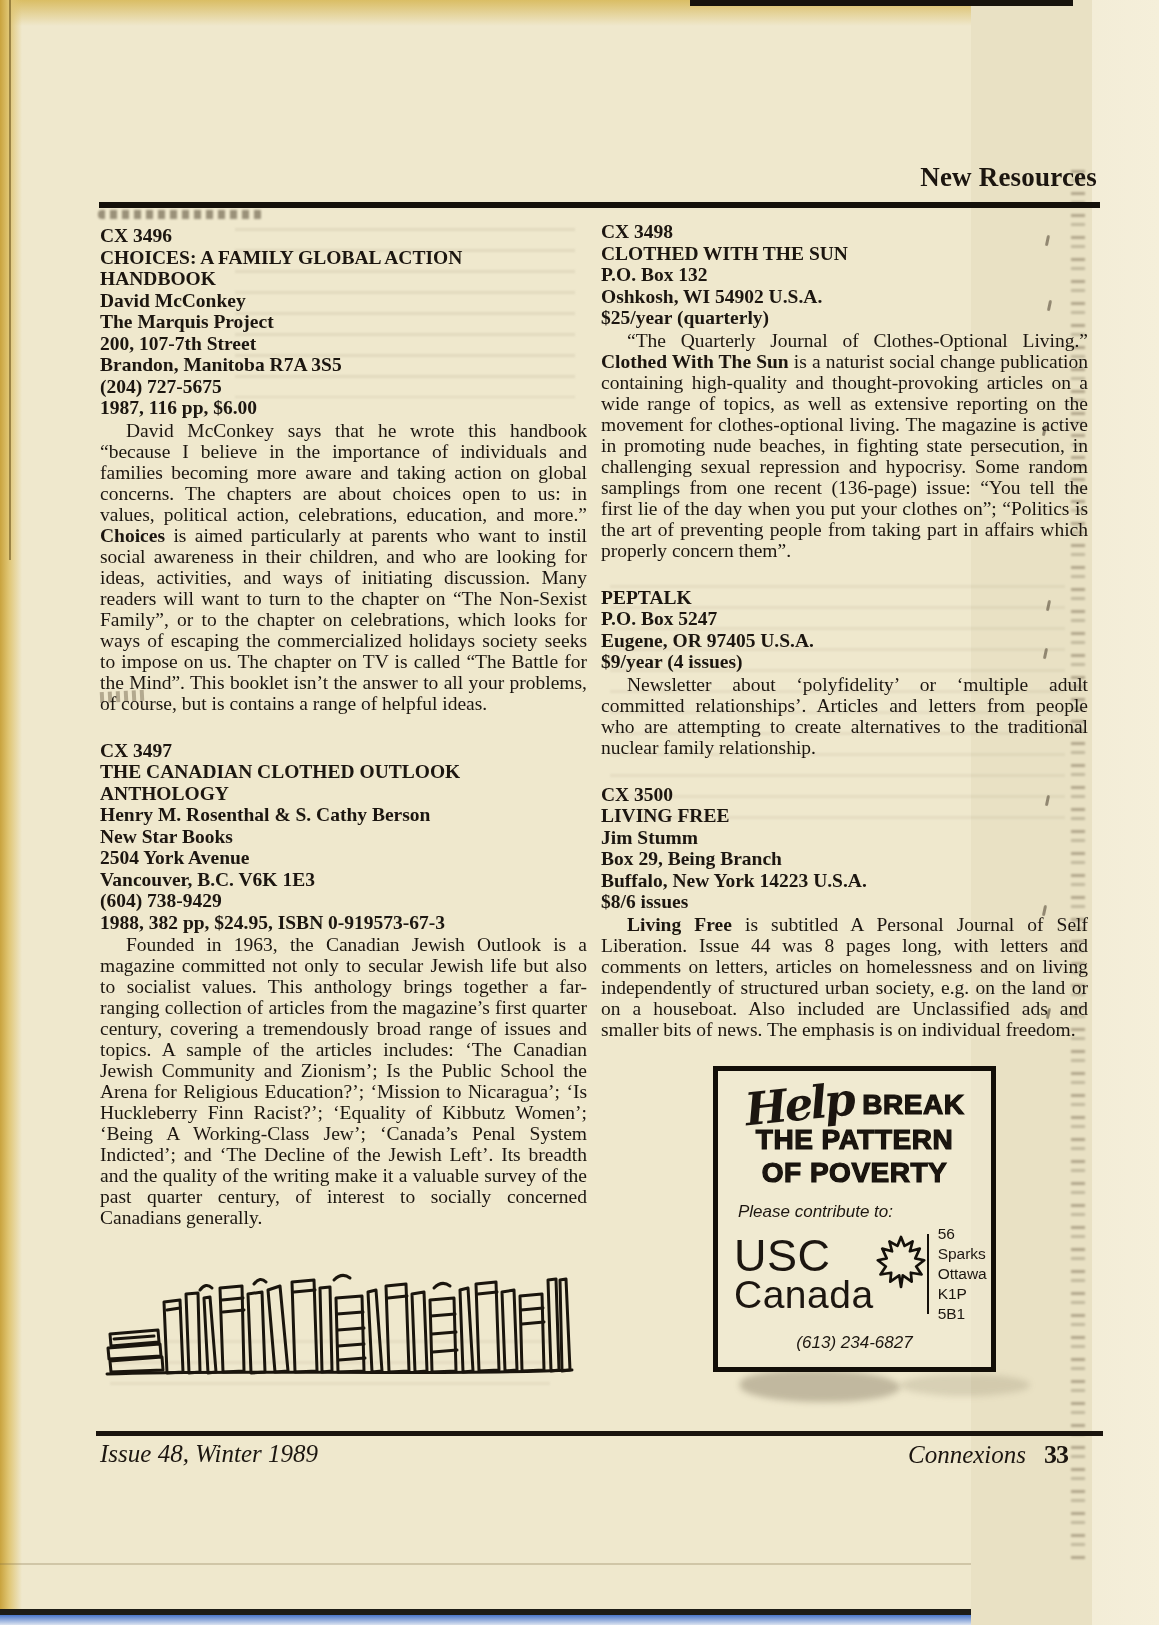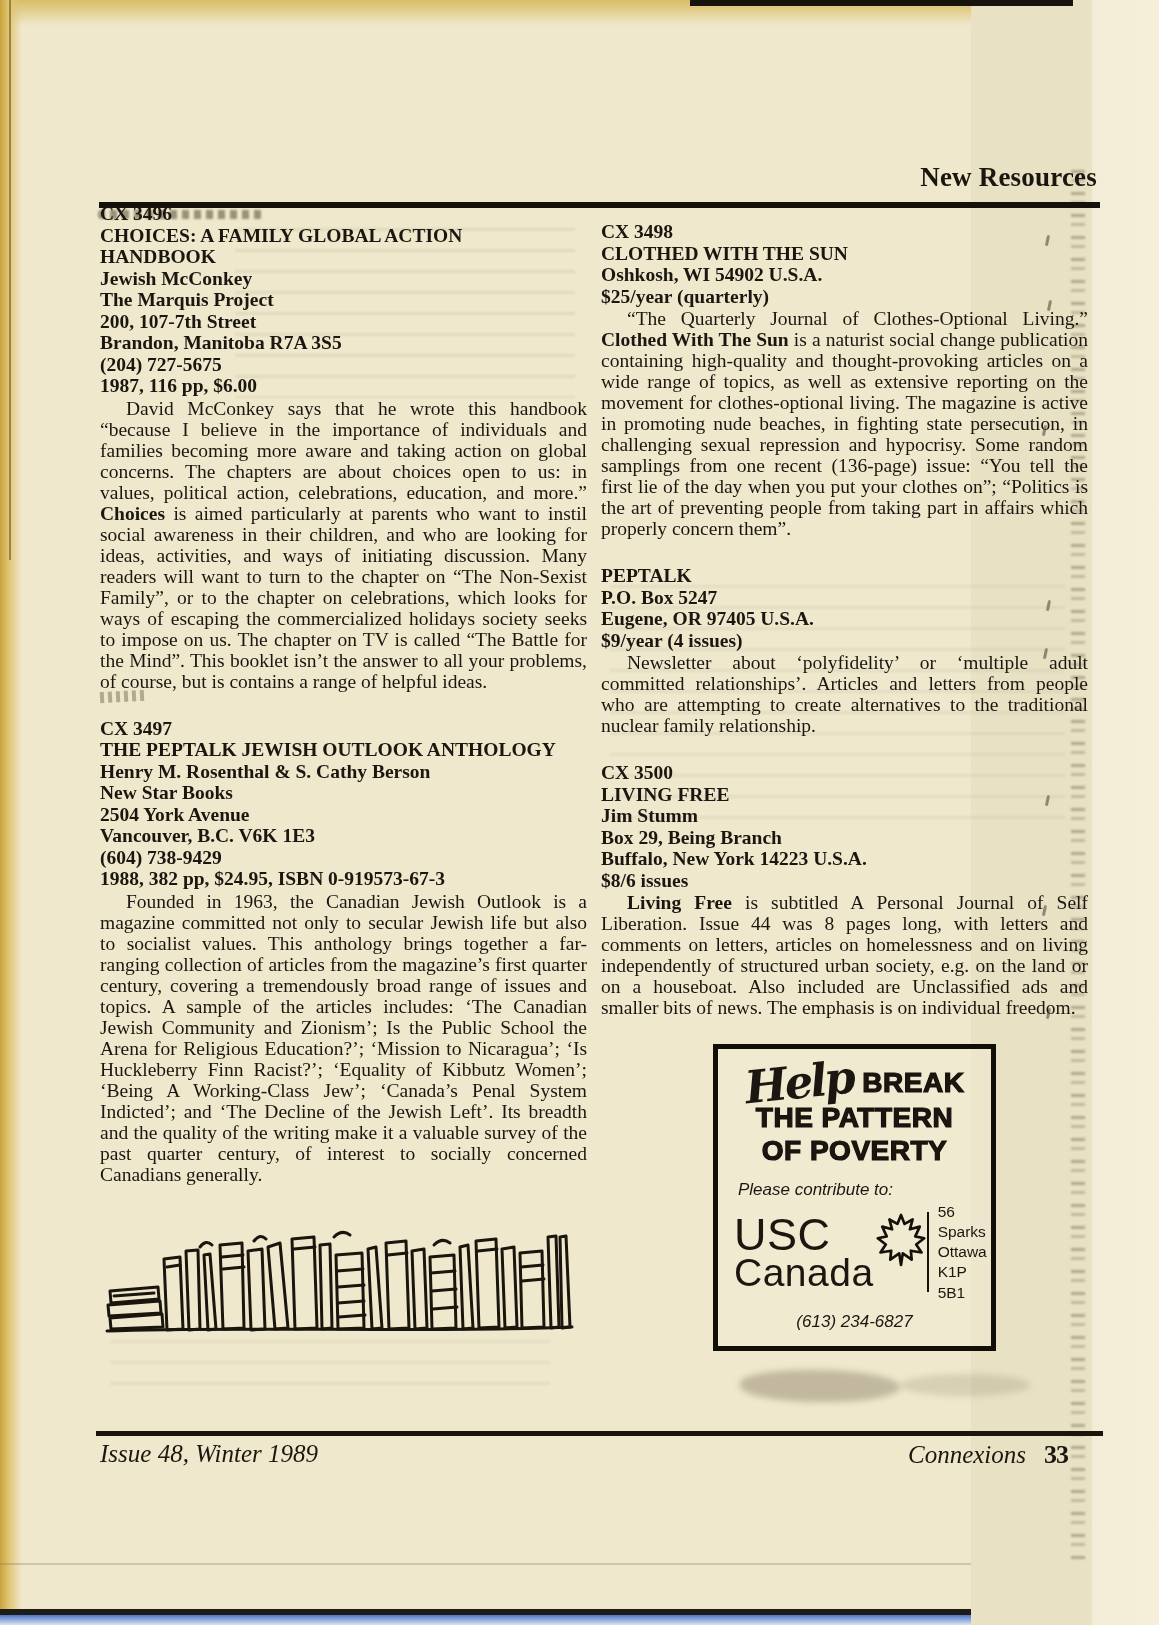--- a/index.html
+++ b/index.html
@@ -22,21 +22,21 @@
   #smudge-low{position:absolute;left:100px;top:691px;width:44px;height:11px;background:repeating-linear-gradient(to right,rgba(90,75,50,.4) 0 4px,rgba(90,75,50,0) 4px 8px);filter:blur(.6px);transform:rotate(-3deg);}
   #blob-ad{position:absolute;left:740px;top:1370px;width:160px;height:32px;background:rgba(95,85,62,.32);border-radius:45% 60% 50% 55%;filter:blur(3px);}
   #blob-ad2{position:absolute;left:900px;top:1374px;width:130px;height:22px;background:rgba(110,98,72,.18);border-radius:50%;filter:blur(3px);}
 
   
   #section-header{position:absolute;left:600px;top:162px;width:497px;text-align:right;font-weight:bold;font-size:27px;letter-spacing:.2px;}
   #rule-top{position:absolute;left:99px;top:202px;width:1001px;height:6px;background:#14100a;}
   #rule-bottom{position:absolute;left:96px;top:1431px;width:1007px;height:5px;background:#1a140d;}
 
   
-  #col-left{position:absolute;left:100px;top:203px;width:487px;font-family:Liberation Serif, serif;}
+  #col-left{position:absolute;left:100px;top:225px;width:487px;font-family:Liberation Serif, serif;}
   #col-right{position:absolute;left:601px;top:221px;width:487px;}
   .listing{margin:0 0 26px 0;}
   .lh{font-weight:bold;font-size:19.5px;line-height:21.5px;}
   .para{margin:1px 0 0 0;text-indent:26px;text-align:justify;font-size:19.5px;line-height:21px;}
 
   
   #books{margin:36px 0 0 4px;width:472px;}
   #books svg{display:block;}
 
   
@@ -91,31 +91,31 @@
 
   <div id="section-header">New Resources</div>
   <div id="rule-top"></div>
 
   <div id="col-left">
     <div>
         <section class="listing">
           <div class="lh">CX 3496</div>
           <div class="lh">CHOICES: A FAMILY GLOBAL ACTION</div>
           <div class="lh">HANDBOOK</div>
-          <div class="lh">Jewish McConkey</div>
+          <div class="lh">David McConkey</div>
           <div class="lh">The Marquis Project</div>
           <div class="lh">200, 107-7th Street</div>
           <div class="lh">Brandon, Manitoba R7A 3S5</div>
           <div class="lh">(204) 727-5675</div>
           <div class="lh">1987, 116 pp, $6.00</div>
           <p class="para"><span>David McConkey says that he wrote this handbook “because I believe in the importance of individuals and families becoming more aware and taking action on global concerns. The chapters are about choices open to us: in values, political action, celebrations, education, and more.” </span><b>Choices</b><span> is aimed particularly at parents who want to instil social awareness in their children, and who are looking for ideas, activities, and ways of initiating discussion. Many readers will want to turn to the chapter on “The Non-Sexist Family”, or to the chapter on celebrations, which looks for ways of escaping the commercialized holidays society seeks to impose on us. The chapter on TV is called “The Battle for the Mind”. This booklet isn’t the answer to all your problems, of course, but is contains a range of helpful ideas.</span></p>
         </section>
         <section class="listing">
           <div class="lh">CX 3497</div>
-          <div class="lh">THE PEPTALK JEWISH OUTLOOK ANTHOLOGY</div>
+          <div class="lh">THE CANADIAN CLOTHED OUTLOOK ANTHOLOGY</div>
           <div class="lh">Henry M. Rosenthal &amp; S. Cathy Berson</div>
           <div class="lh">New Star Books</div>
           <div class="lh">2504 York Avenue</div>
           <div class="lh">Vancouver, B.C. V6K 1E3</div>
           <div class="lh">(604) 738-9429</div>
           <div class="lh">1988, 382 pp, $24.95,  ISBN 0-919573-67-3</div>
           <p class="para"><span>Founded in 1963, the Canadian Jewish Outlook is a magazine committed not only to secular Jewish life but also to socialist values. This anthology brings together a far-ranging collection of articles from the magazine’s first quarter century, covering a tremendously broad range of issues and topics. A sample of the articles includes: ‘The Canadian Jewish Community and Zionism’; Is the Public School the Arena for Religious Education?’; ‘Mission to Nicaragua’; ‘Is Huckleberry Finn Racist?’; ‘Equality of Kibbutz Women’; ‘Being A Working-Class Jew’; ‘Canada’s Penal System Indicted’; and ‘The Decline of the Jewish Left’. Its breadth and the quality of the writing make it a valuable survey of the past quarter century, of interest to socially concerned Canadians generally.</span></p>
         </section>
       </div>
     <div id="books">
@@ -165,20 +165,21 @@
         <path d="M456 16 L462 15 L466 106 L458 107 Z"></path>
       </svg>
     </div>
   </div>
 
   <div id="col-right">
     <div>
         <section class="listing">
           <div class="lh">CX 3498</div>
           <div class="lh">CLOTHED WITH THE SUN</div>
+          <div class="lh">P.O. Box 132</div>
           <div class="lh">Oshkosh, WI 54902  U.S.A.</div>
           <div class="lh">$25/year (quarterly)</div>
           <p class="para"><span>“The Quarterly Journal of Clothes-Optional Living.” </span><b>Clothed With The Sun</b><span> is a naturist social change publication containing high-quality and thought-provoking articles on a wide range of topics, as well as extensive reporting on the movement for clothes-optional living. The magazine is active in promoting nude beaches, in fighting state persecution, in challenging sexual repression and hypocrisy. Some random samplings from one recent (136-page) issue: “You tell the first lie of the day when you put your clothes on”; “Politics is the art of preventing people from taking part in affairs which properly concern them”.</span></p>
         </section>
         <section class="listing">
           <div class="lh">PEPTALK</div>
           <div class="lh">P.O. Box 5247</div>
           <div class="lh">Eugene, OR 97405  U.S.A.</div>
           <div class="lh">$9/year (4 issues)</div>
           <p class="para"><span>Newsletter about ‘polyfidelity’ or ‘multiple adult committed relationships’. Articles and letters from people who are attempting to create alternatives to the traditional nuclear family relationship.</span></p>

